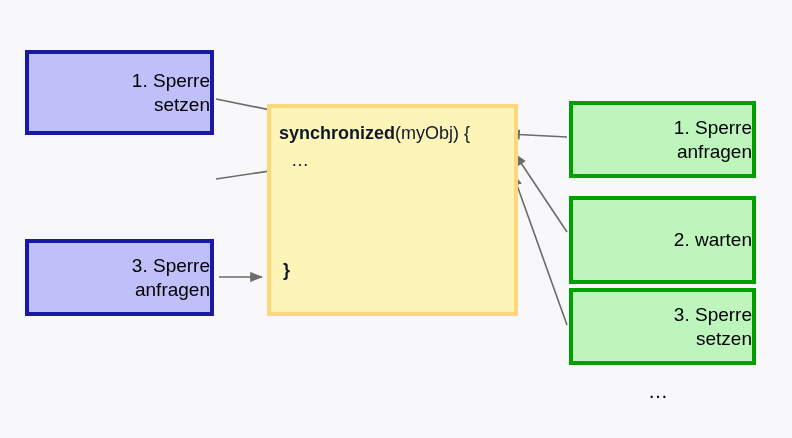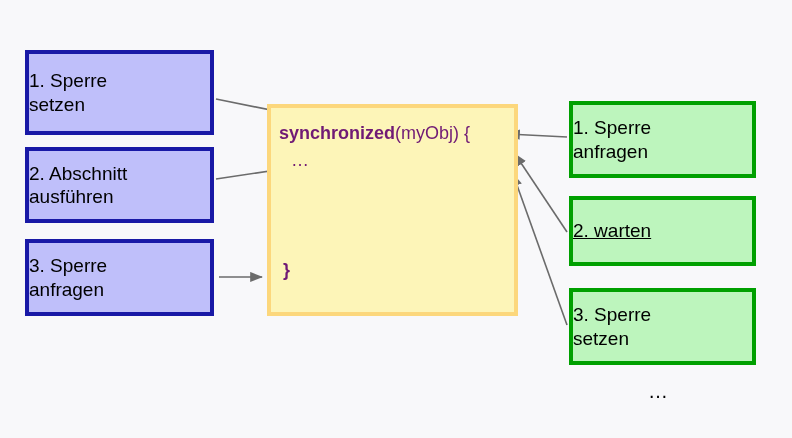--- a/index.html
+++ b/index.html
@@ -25,21 +25,21 @@
     top: 0;
     width: 792px;
     height: 438px;
     pointer-events: none;
   }
   .box {
     position: absolute;
     box-sizing: border-box;
     display: flex;
     flex-direction: column;
-    align-items: flex-start;
+    align-items: flex-end;
     justify-content: center;
     text-align: center;
     line-height: 1.22;
   }
   .blue-box {
     background: #bfbffa;
     border: 4px solid #1919a6;
     color: #000000;
     font-size: 19px;
   }
@@ -49,21 +49,21 @@
     color: #000000;
     font-size: 19px;
   }
   .code-box {
     position: absolute;
     box-sizing: border-box;
     background: #fdf5b8;
     border: 4px solid #fcd77c;
     padding: 12px 10px 16px 8px;
     font-size: 18px;
-    color: #701a75;
+    color: #0f172a;
     line-height: 1.5;
     text-align: left;
   }
   .code-line {
     white-space: pre;
     display: block;
   }
   .kw {
     font-weight: bold;
   }
@@ -108,42 +108,38 @@
     <path d="M567,232 L515,154" stroke="#6b6b6b" stroke-width="1.6" fill="none" marker-end="url(#ah)"></path>
 
     <path d="M567,325 L513,174" stroke="#6b6b6b" stroke-width="1.6" fill="none" marker-end="url(#ah)"></path>
   </svg>
 
   <div class="box blue-box" style="left:25px; top:50px; width:189px; height:85px;">
     <span class="box-line">1. Sperre</span>
     <span class="box-line">setzen</span>
   </div>
 
-  <div class="box blue-box" style="left:25px; top:147px; width:189px; height:76px;">
-    <span class="box-line">2. Abschnitt</span>
-    <span class="box-line">ausführen</span>
-  </div>
 
   <div class="box blue-box" style="left:25px; top:239px; width:189px; height:77px;">
     <span class="box-line">3. Sperre</span>
     <span class="box-line">anfragen</span>
   </div>
 
   <div class="code-box" style="left:267px; top:104px; width:251px; height:212px;">
     <span class="code-line"><span class="kw">synchronized</span><span>(myObj) {</span></span>
     <span class="code-line code-indent">…</span>
     <span class="code-close">}</span>
   </div>
 
   <div class="box green-box" style="left:569px; top:101px; width:187px; height:77px;">
     <span class="box-line">1. Sperre</span>
     <span class="box-line">anfragen</span>
   </div>
 
-  <div class="box green-box" style="left:569px; top:196px; width:187px; height:70px;text-decoration:underline;">
+  <div class="box green-box" style="left:569px; top:196px; width:187px; height:88px;">
     <span class="box-line">2. warten</span>
   </div>
 
   <div class="box green-box" style="left:569px; top:288px; width:187px; height:77px;">
     <span class="box-line">3. Sperre</span>
     <span class="box-line">setzen</span>
   </div>
 
   <div class="ellipsis-note" style="left:648px; top:380px;">…</div>
 

